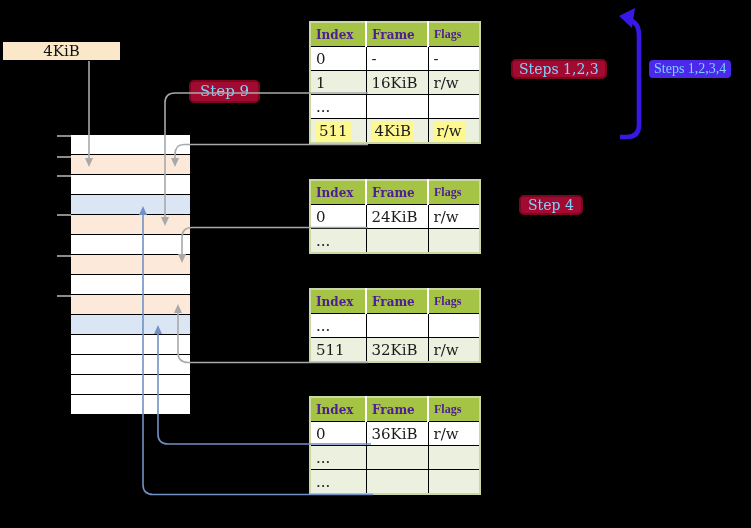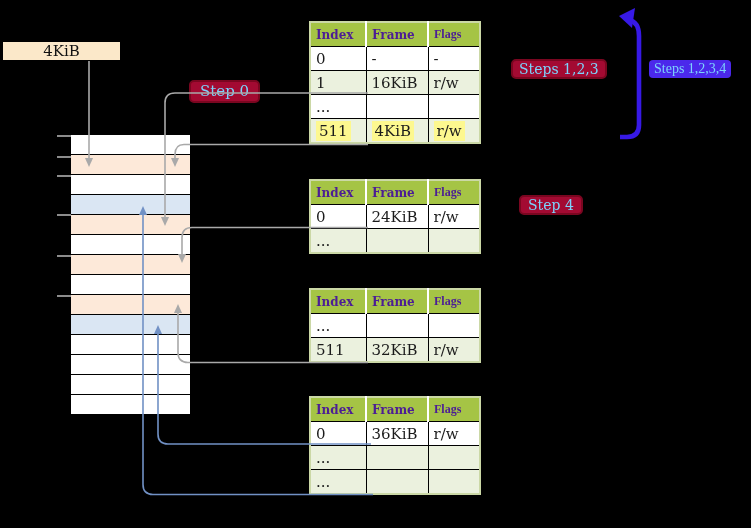--- a/index.html
+++ b/index.html
@@ -102,21 +102,21 @@
     <div class="tick" style="top:135px"></div>
     <div class="tick" style="top:156px"></div>
     <div class="tick" style="top:175px"></div>
     <div class="tick" style="top:214px"></div>
     <div class="tick" style="top:255px"></div>
     <div class="tick" style="top:295px"></div>
   </div>
 
   <div class="abs label-box">4KiB</div>
 
-  <div class="abs badge red" id="badge-step0">Step 0</div>
+  <div class="abs badge red" id="badge-step0">Step 9</div>
   <div class="abs badge red" id="badge-steps123">Steps 1,2,3</div>
   <div class="abs badge blue" id="badge-steps1234">Steps 1,2,3,4</div>
   <div class="abs badge red" id="badge-step4">Step 4</div>
 
   <table class="ptable" id="table1">
     <colgroup>
         <col style="width:56px">
         <col style="width:62px">
         <col style="width:52px">
       </colgroup>

